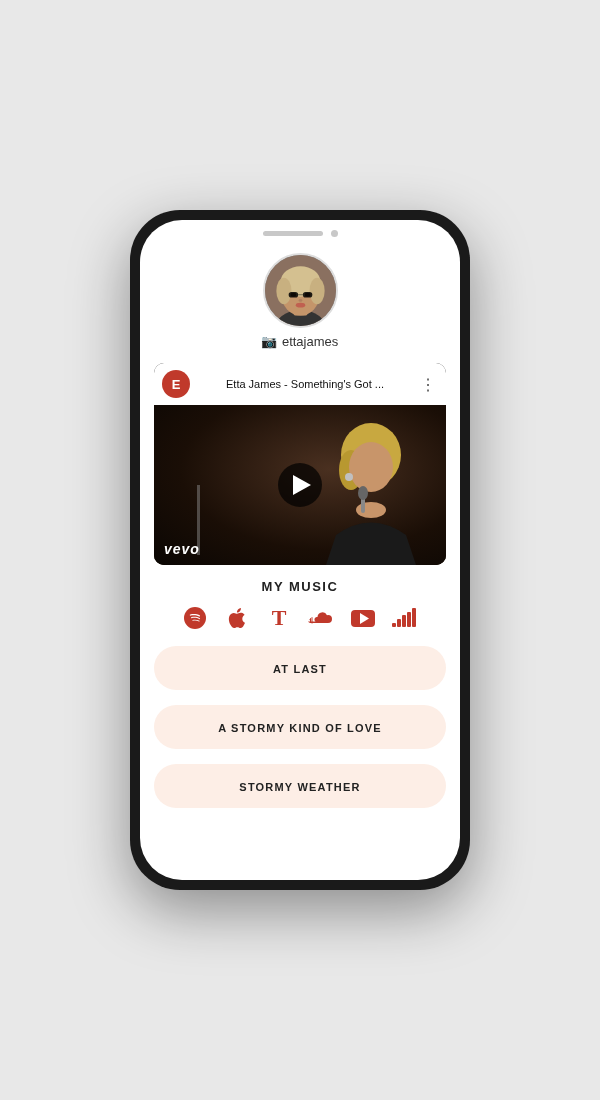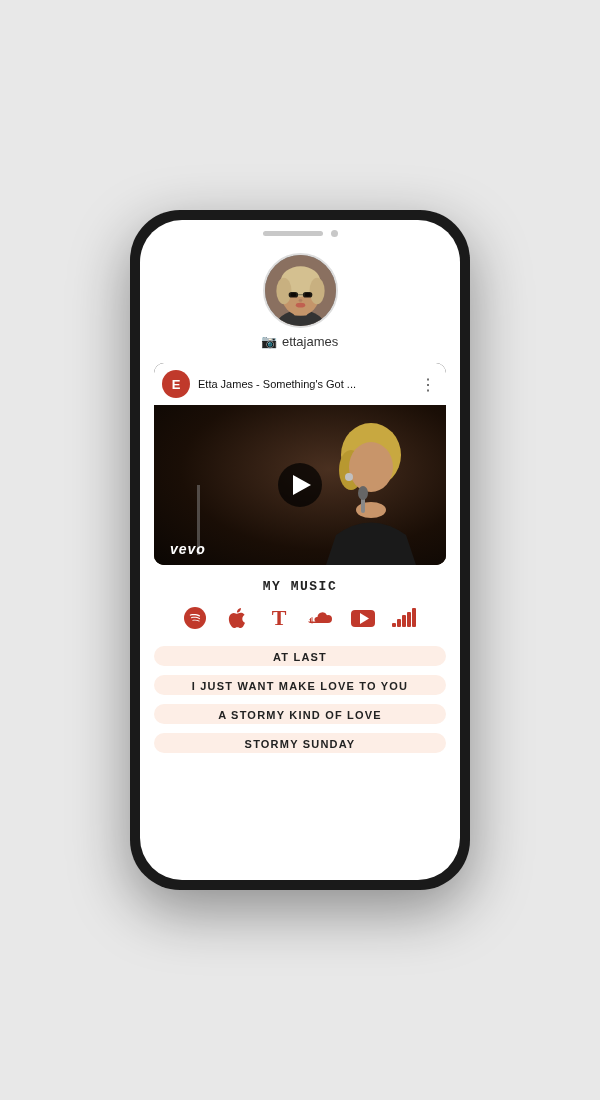--- a/index.html
+++ b/index.html
@@ -134,20 +134,21 @@
     }
 
     .video-title {
       flex: 1;
       font-size: 11px;
       color: #111;
       font-weight: 500;
       white-space: nowrap;
       overflow: hidden;
       text-overflow: ellipsis;
+      margin-left: 28px;
     }
 
     .video-menu-dots {
       color: #555;
       font-size: 16px;
       cursor: pointer;
       padding: 0 2px;
     }
 
     .video-thumbnail {
@@ -198,38 +199,37 @@
       height: 0;
       border-top: 10px solid transparent;
       border-bottom: 10px solid transparent;
       border-left: 18px solid white;
       margin-left: 3px;
     }
 
     .vevo-watermark {
       position: absolute;
       bottom: 8px;
-      left: 16px;
+      left: 10px;
       color: white;
       font-size: 14px;
       font-weight: bold;
       font-style: italic;
       letter-spacing: 1px;
       z-index: 10;
     }
 
     
     .section-title {
       text-align: center;
       font-size: 13px;
       font-weight: 800;
       letter-spacing: 1.5px;
       color: #222;
       margin: 14px 0 10px 0;
-      font-family: Liberation Mono, monospace;
     }
 
     .music-icons-row {
       display: flex;
       justify-content: center;
       gap: 14px;
       margin-bottom: 14px;
       padding: 0 10px;
     }
 
@@ -245,22 +245,22 @@
     }
 
     
     .songs-section {
       padding: 0 14px;
     }
 
     .song-item {
       background: #fdeee6;
       border-radius: 30px;
-      padding: 1px 20px;
-      margin-bottom: 9px;
+      padding: 13px 20px;
+      margin-bottom: 15px;
       text-align: center;
       cursor: pointer;
     }
 
     .song-name {
       font-size: 11px;
       font-weight: 700;
       letter-spacing: 1.2px;
       color: #222;
     }
@@ -398,28 +398,25 @@
           </div>
         </div>
       </div>
 
       <div class="songs-section">
 
         <div class="song-item">
           <span class="song-name">AT LAST</span>
         </div>
 
-        <div class="song-item">
-          <span class="song-name">I JUST WANT MAKE LOVE TO YOU</span>
-        </div>
 
         <div class="song-item">
           <span class="song-name">A STORMY KIND OF LOVE</span>
         </div>
 
         <div class="song-item">
-          <span class="song-name">STORMY SUNDAY</span>
+          <span class="song-name">STORMY WEATHER</span>
         </div>
       </div>
 
     </div>
   </div>
 </div>
 
 </body></html>

